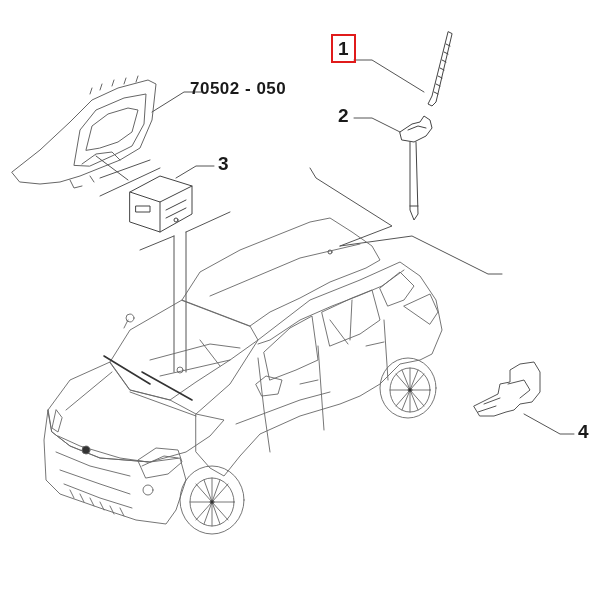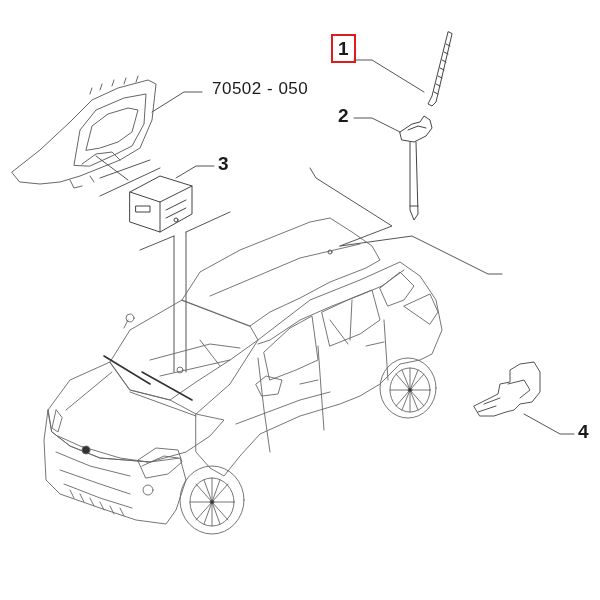--- a/index.html
+++ b/index.html
@@ -135,13 +135,13 @@
       <circle cx="130" cy="318" r="4"></circle>
       <path d="M124 328 L128 320"></path>
     </g>
   </g>
 </svg>
 
 <div class="label hl" style="left:334px;top:37px;font-size:19px;padding:2px 4px;">1</div>
 <div class="label" style="left:338px;top:106px;font-size:19px;">2</div>
 <div class="label" style="left:218px;top:154px;font-size:19px;">3</div>
 <div class="label" style="left:578px;top:422px;font-size:19px;">4</div>
-<div class="ref" style="left:212px;top:80px;">70502 - 050</div>
+<div class="ref" style="left:190px;top:80px;font-weight:bold;">70502 - 050</div>
 
 </body></html>

